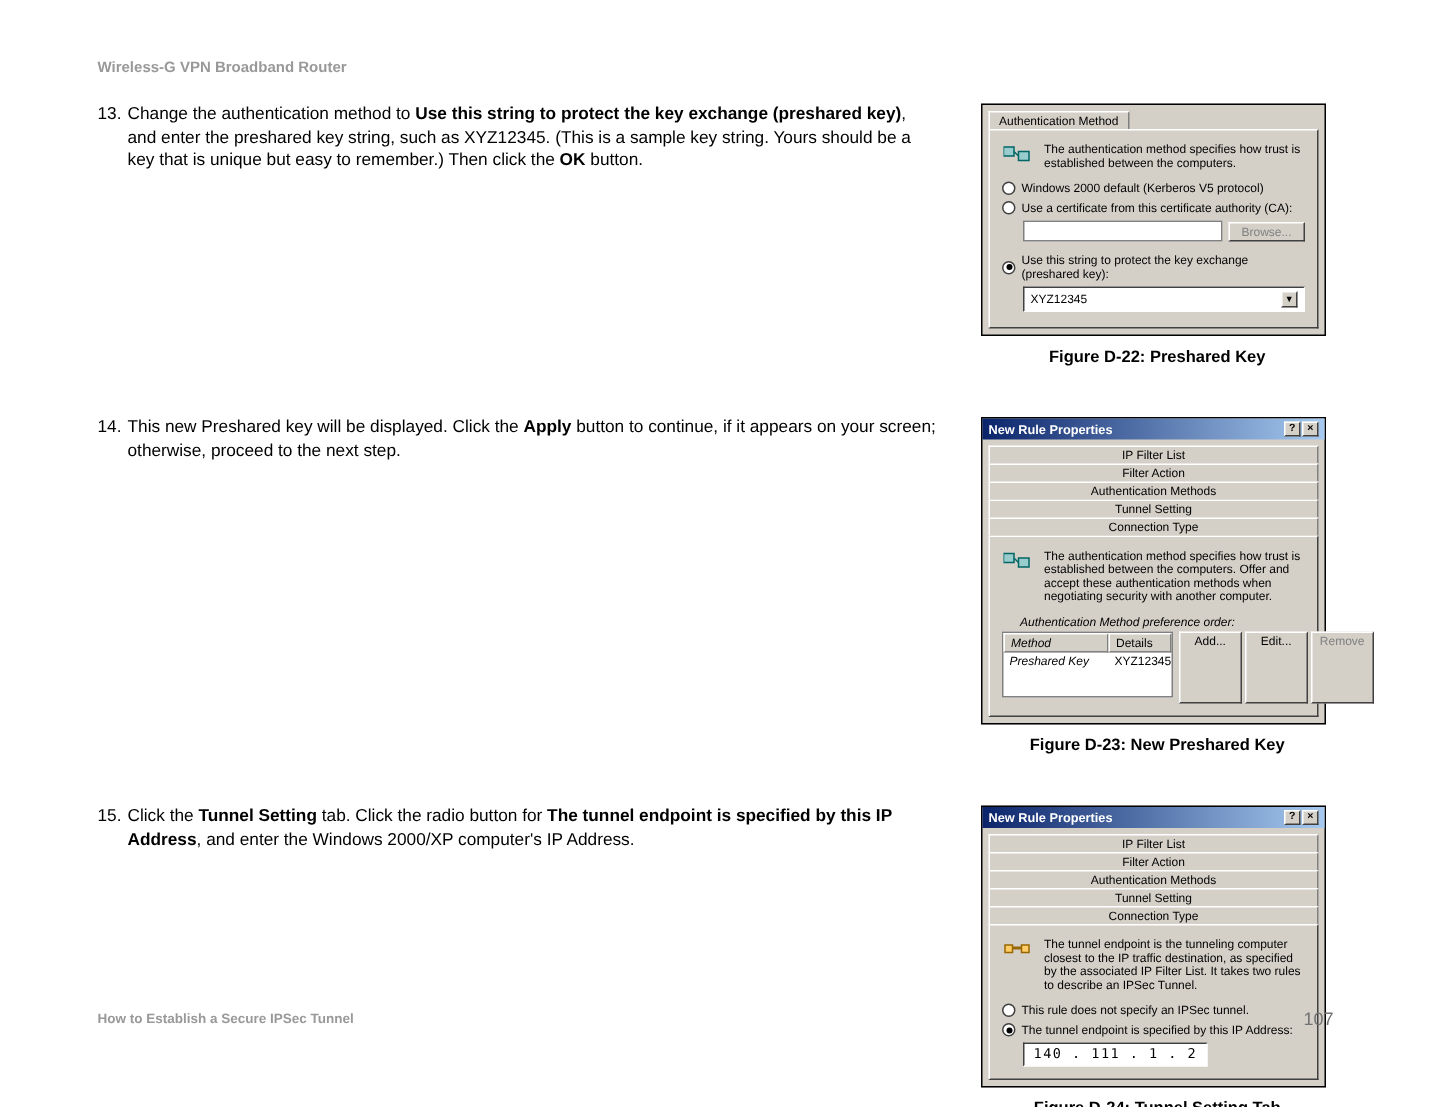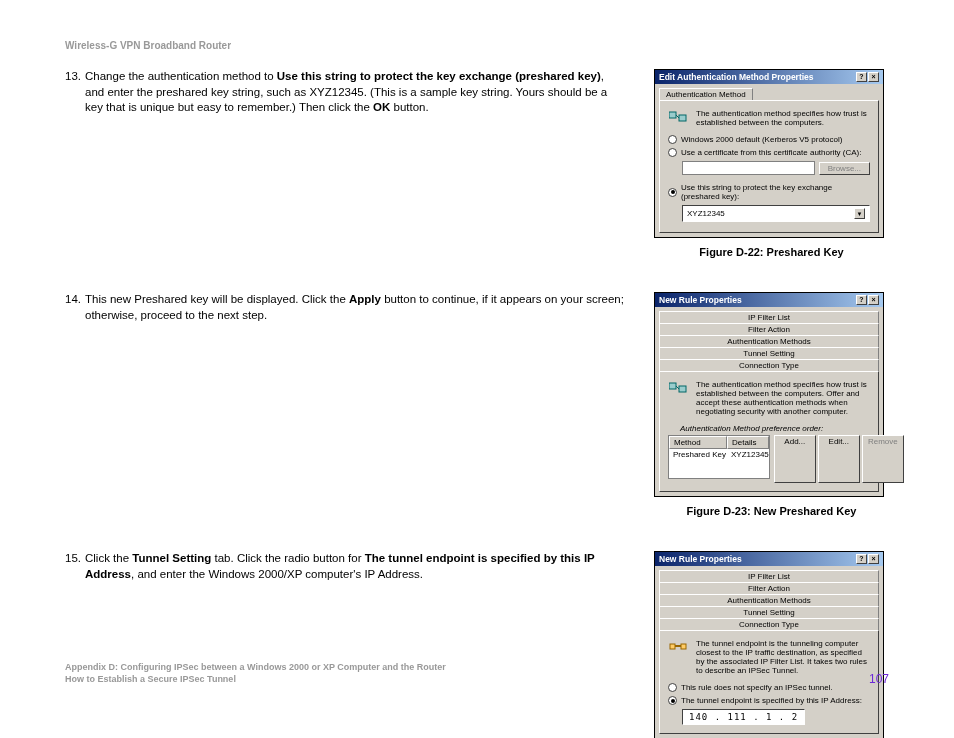--- a/index.html
+++ b/index.html
@@ -178,21 +178,21 @@
     border-right-color:#808080;
     border-bottom-color:#808080;
     padding:1px 4px;
     font-size:8px;
   }
   .method-row {
     display:flex;
     font-size:8px;
     padding:1px 0;
   }
-  .method-col1 { width: 58px; padding-left:4px;}
+  .method-col1 { width: 70px; padding-left:4px;font-style:italic;}
   .method-col2 { flex:1; padding-left:4px;}
   .side-btns {
     display:flex;
     flex-direction:row;
     gap:2px;
   }
   .side-btn {
     background:#d4d0c8;
     border:1px solid #fff;
     border-right-color:#404040;
@@ -232,21 +232,21 @@
     align-items:flex-end;
   }
   .footer-left {
     font-size: 9px;
     font-weight: bold;
     color: #999;
     line-height:1.4;
   }
   .footer-right {
     font-size: 12px;
-    color: #6d28d9;
+    color: #737373;
   }
   .tworow-tabs { padding: 4px 4px 0 4px; }
   .tab-line { display:flex; justify-content: space-around; flex-direction: column; }
   .tab-line .tab { flex:1; text-align:center; }
   .dropdown-arrow {
     width:11px; height:11px;
     background:#d4d0c8;
     border:1px solid #fff;
     border-right-color:#404040;
     border-bottom-color:#404040;
@@ -263,27 +263,20 @@
   <div class="text-col">
     <div class="list-item">
       <div class="list-num">13.</div>
       <div class="list-body">
         <span>Change the authentication method to </span><span class="bold">Use this string to protect the key exchange (preshared key)</span><span>, and enter the preshared key string, such as XYZ12345. (This is a sample key string. Yours should be a key that is unique but easy to remember.) Then click the </span><span class="bold">OK</span><span> button.</span>
       </div>
     </div>
   </div>
   <div class="fig-col">
     <div class="dialog">
-      <div class="titlebar">
-        <span>Edit Authentication Method Properties</span>
-        <div class="titlebar-btns">
-          <div class="tbtn">?</div>
-          <div class="tbtn">×</div>
-        </div>
-      </div>
       <div class="tab-row">
         <div class="tab active">Authentication Method</div>
       </div>
       <div class="tab-panel" style="min-height:130px;">
         <div class="desc-row">
           <div class="desc-icon">
             <svg width="18" height="14" viewBox="0 0 18 14">
                 <rect x="0" y="2" width="7" height="6" fill="#9cc" stroke="#066"></rect>
                 <rect x="10" y="5" width="7" height="6" fill="#9cc" stroke="#066"></rect>
                 <line x1="7" y1="5" x2="10" y2="8" stroke="#066"></line>
@@ -432,17 +425,16 @@
         </div>
         <div class="ip-input">140 . 111 .  1  .  2</div>
       </div>
     </div>
     <div class="caption">Figure D-24: Tunnel Setting Tab</div>
   </div>
 </div>
 
 <div class="footer">
   <div class="footer-left">
-    <div>Appendix D: Configuring IPSec between a Windows 2000 or XP Computer and the Router</div>
     <div>How to Establish a Secure IPSec Tunnel</div>
   </div>
   <div class="footer-right">107</div>
 </div>
 
 </body></html>

